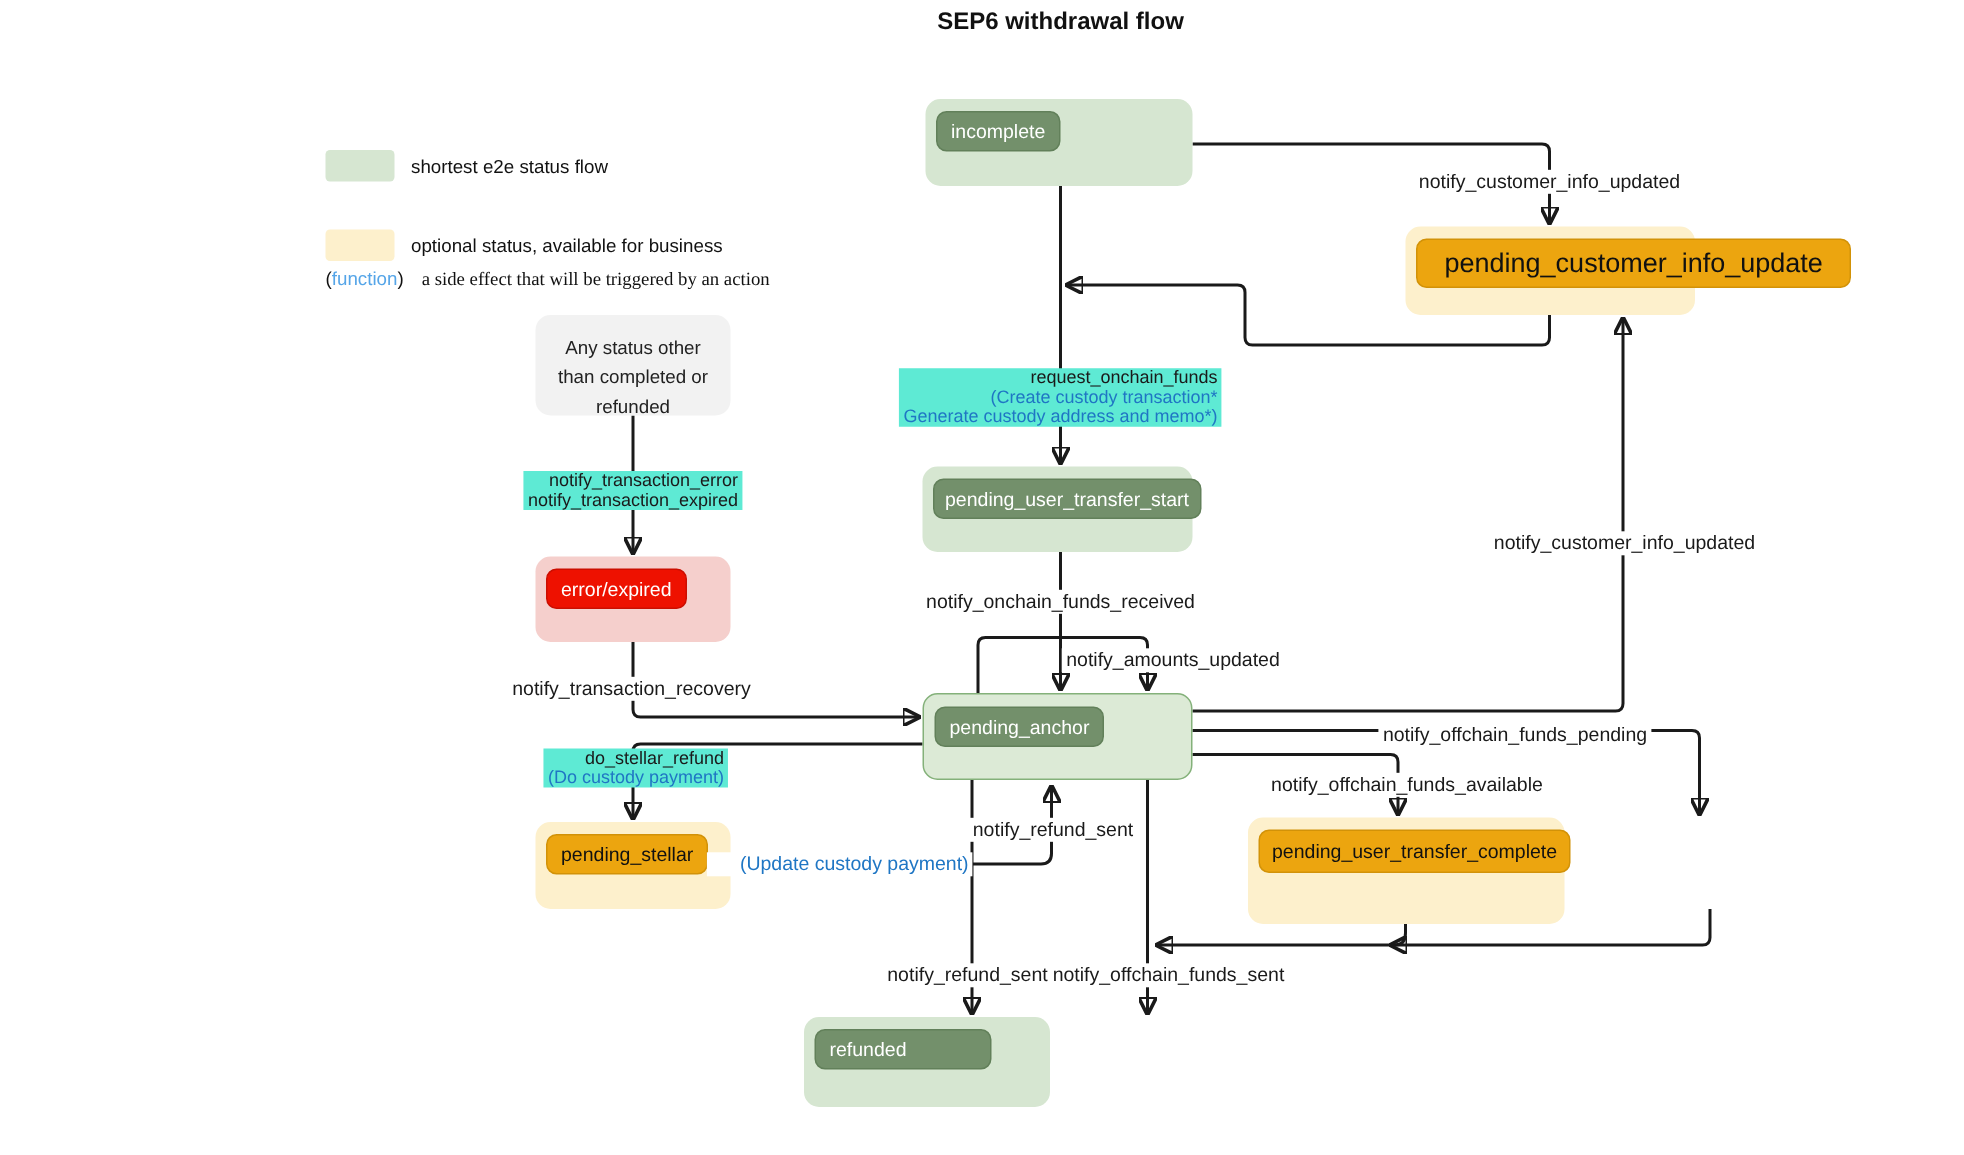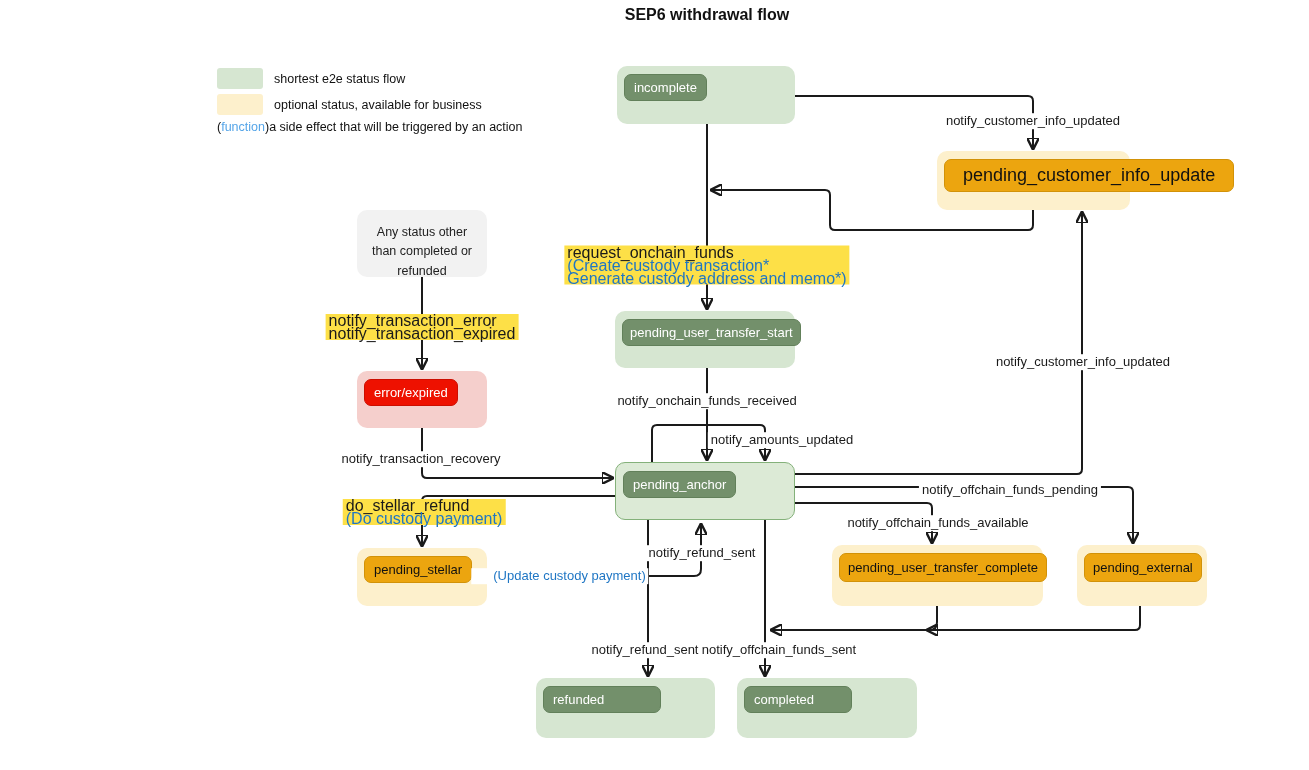--- a/index.html
+++ b/index.html
@@ -3,27 +3,27 @@
 <meta charset="utf-8">
 <style>
   html,body{margin:0;padding:0;background:#fff;}
   .stage{position:relative;width:1309px;height:770px;background:#ffffff;
          font-family:"Liberation Sans",sans-serif;overflow:hidden;}
   .title{position:absolute;left:707px;top:6px;transform:translateX(-50%);
          font-size:16px;font-weight:bold;color:#111;white-space:nowrap;}
 
   
   .legend{position:absolute;left:217px;top:68px;font-size:12.5px;color:#111;}
-  .legend-row{display:flex;align-items:center;height:21px;margin-bottom:5px;}
+  .legend-row{display:flex;align-items:center;height:21px;margin-bottom:5px;margin-top:32px;}
   .swatch{width:46px;height:21px;border-radius:3px;margin-right:11px;flex:none;}
   .swatch.green{background:#d6e6d1;}
   .swatch.yellow{background:#fdf0cc;}
   .legend-fn{margin-top:3px;white-space:nowrap;}
   .fn-word{color:#55a5e8;margin-top:37px;}
-  .fn-desc{margin-left:0;}
+  .fn-desc{margin-left:12px;font-family:Liberation Serif, serif;}
 
   
   svg.edges{position:absolute;left:0;top:0;pointer-events:none;}
   svg.edges path{fill:none;stroke:#1a1a1a;stroke-width:2;}
 
   
   .node{position:absolute;border-radius:10px;box-sizing:border-box;}
   .node.green{background:#d6e6d1;}
   .node.yellow{background:#fdf0cc;}
   .node.pink{background:#f5cfcc;}
@@ -33,22 +33,22 @@
         font-size:13px;white-space:nowrap;box-sizing:border-box;}
   .chip.cgreen{background:#73906b;color:#fff;border:1px solid #62805a;}
   .chip.corange{background:#eca50f;color:#111;border:1px solid #d29208;}
   .chip.cred{background:#ee1100;color:#fff;border:1px solid #cc0e00;}
   .note-text{font-size:12.5px;color:#222;text-align:center;padding:13px 8px 0 8px;line-height:1.55;}
 
   
   .elabel{position:absolute;transform:translate(-50%,-50%);font-size:13px;color:#1a1a1a;
           white-space:nowrap;background:#fff;padding:0 3px;line-height:1.2;}
   .elabel .blue,.elabel.blue{color:#1f76c4;padding-left:22px;}
-  .elgroup{position:absolute;transform:translate(-50%,-50%);font-size:16px;color:#1a1a1a;
-           white-space:nowrap;background:#fde047;padding:0 3px;text-align:left;line-height:13px;}
+  .elgroup{position:absolute;transform:translate(-50%,-50%);font-size:12px;color:#1a1a1a;
+           white-space:nowrap;background:#5eead4;padding:0 3px;text-align:right;line-height:13px;}
   .elgroup .blue{color:#1f76c4;}
 </style>
 </head>
 <body>
 
 <div class="stage">
 
   <div class="title">SEP6 withdrawal flow</div>
 
   <div class="legend">
@@ -109,35 +109,29 @@
   </div>
 
   <div class="node yellow" style="left:357px;top:548px;width:130px;height:58px">
     <div class="chip corange">pending_stellar</div>
   </div>
 
   <div class="node anchor" style="left:615px;top:462px;width:180px;height:58px">
     <div class="chip cgreen">pending_anchor</div>
   </div>
 
-  <div class="node yellow" style="left:832px;top:545px;width:211px;height:61px">
+  <div class="node yellow" style="left:832px;top:545px;width:211px;height:71px">
     <div class="chip corange" style="padding:6px 8px">pending_user_transfer_complete</div>
   </div>
 
-  <div class="node yellow" style="left:1077px;top:545px;width:130px;height:61px">
-    <div class="chip corange" style="padding:6px 8px">pending_external</div>
-  </div>
 
-  <div class="node green" style="left:536px;top:678px;width:179px;height:60px">
+  <div class="node green" style="left:536px;top:678px;width:164px;height:60px">
     <div class="chip cgreen" style="width:118px">refunded</div>
   </div>
 
-  <div class="node green" style="left:737px;top:678px;width:180px;height:60px">
-    <div class="chip cgreen" style="width:108px">completed</div>
-  </div>
 
   <div class="elabel" style="left:1033px;top:121px">notify_customer_info_updated</div>
 
   <div class="elgroup" style="left:707px;top:265px">
     <div>request_onchain_funds</div>
     <div class="blue">(Create custody transaction*</div>
     <div class="blue">Generate custody address and memo*)</div>
   </div>
 
   <div class="elgroup" style="left:422px;top:327px">

